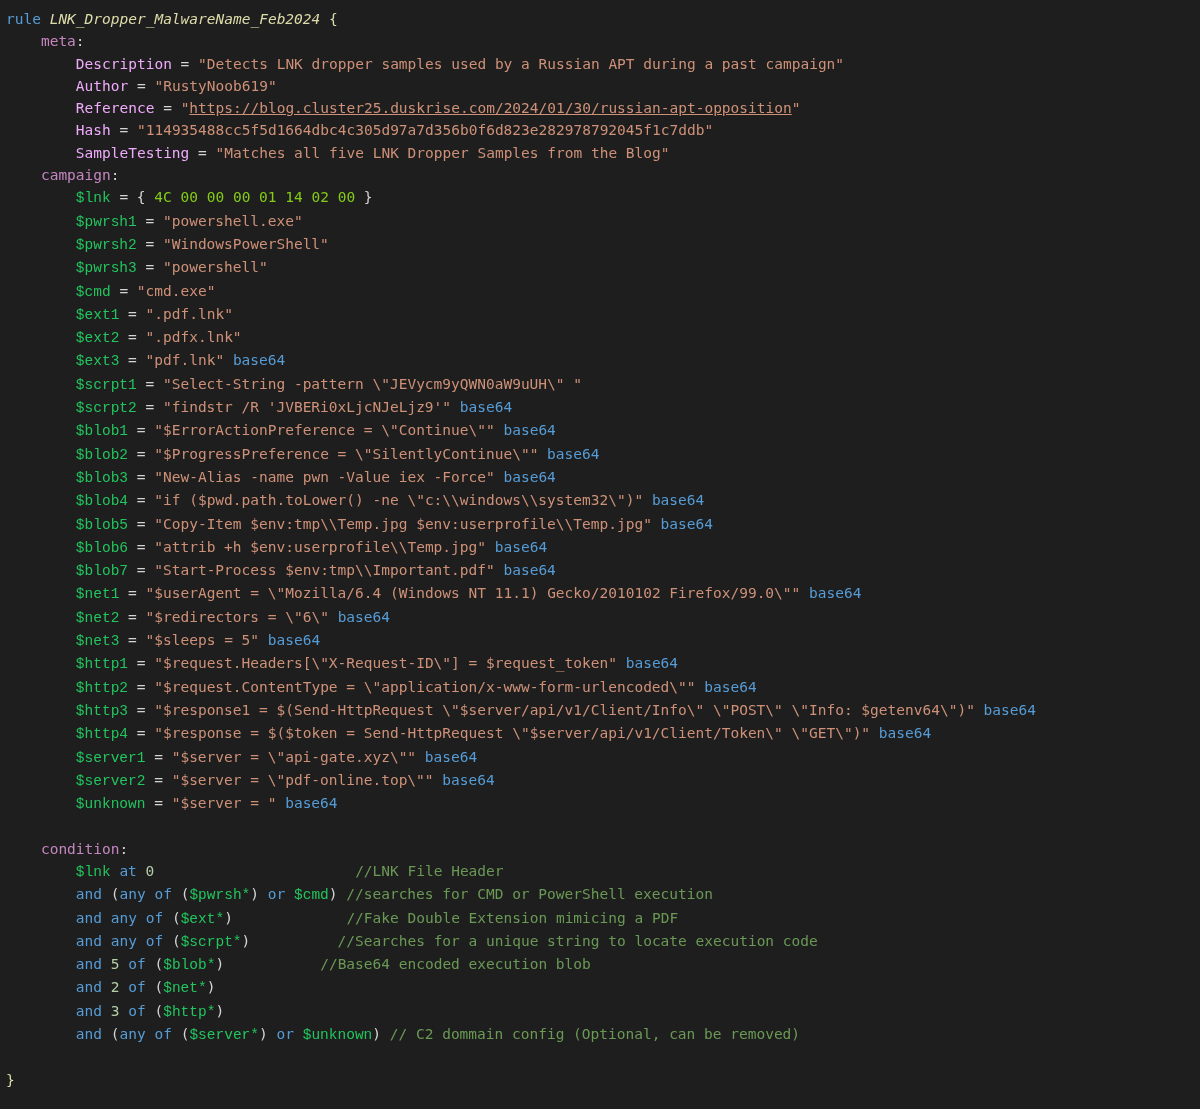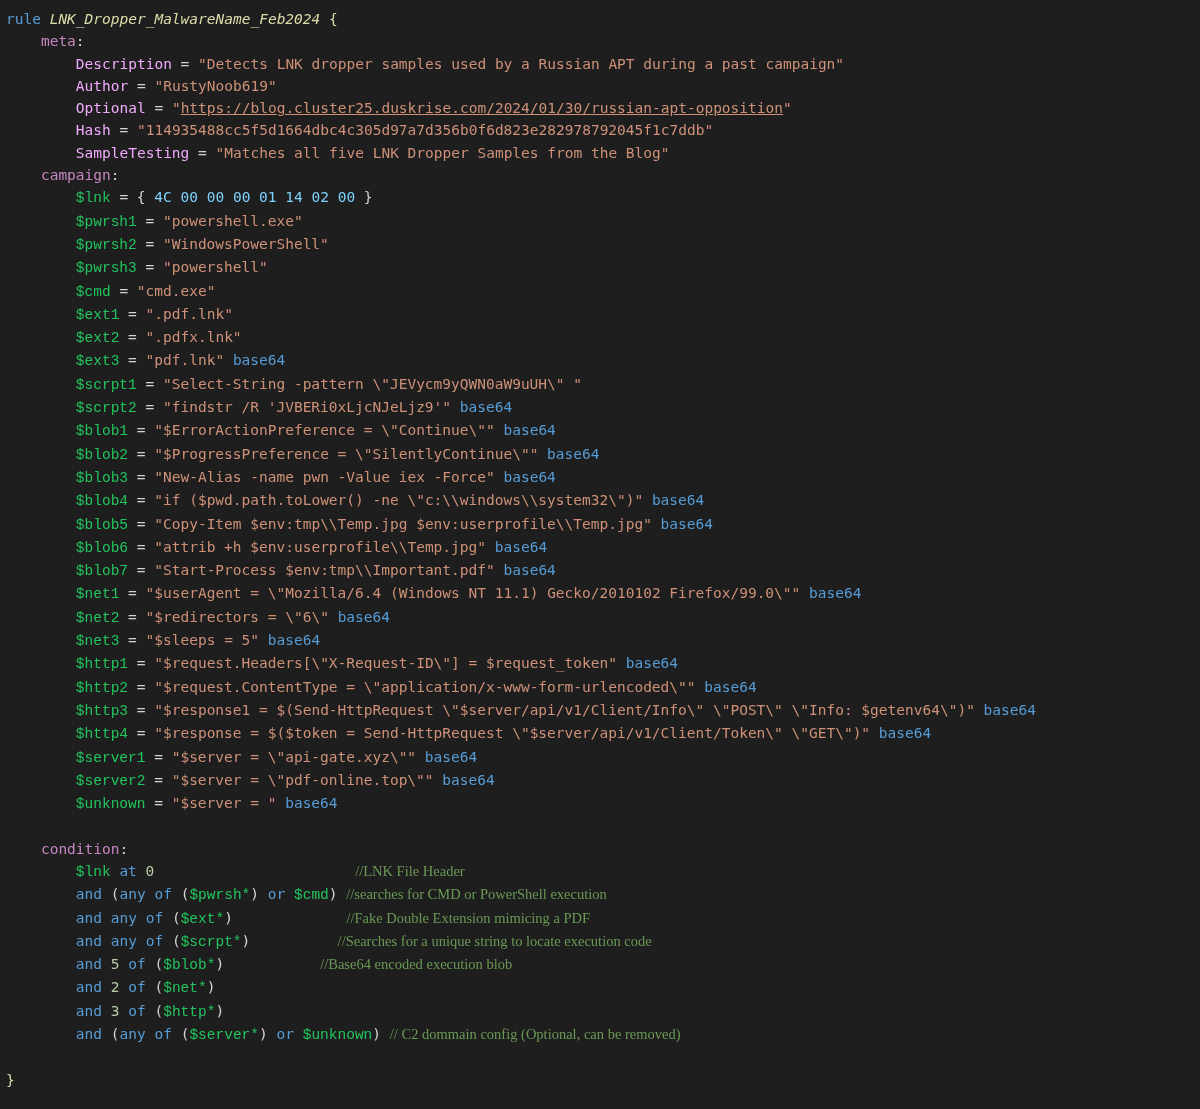--- a/index.html
+++ b/index.html
@@ -20,34 +20,34 @@
   .kw-rule   { color: #569cd6; margin-top: 15px; }      
   .rule-name { color: #dcdcaa; font-style: italic; }      
   .brace     { color: #dcdcaa; }      
   .section   { color: #c586c0; }      
   .punct     { color: #d4d4d4; }
   .meta-key  { color: #f0abfc; }      
   .str-id    { color: #22c55e; font-family: Liberation Mono, monospace; }      
   .eq        { color: #d4d4d4; }
   .string    { color: #ce9178; }      
   .link      { color: #ce9178; text-decoration: underline; }
-  .hex       { color: #7dd3fc; margin-top: 24px; }      
+  .hex       { color: #84cc16; margin-top: 24px; }      
   .modifier  { color: #569cd6; text-align: right; }      
   .keyword   { color: #569cd6; }      
   .num       { color: #b5cea8; }
-  .comment   { color: #6a9955; font-family: Liberation Serif, serif; }
+  .comment   { color: #6a9955; }
 </style>
 </head>
 <body>
 
 <div class="code"><span class="kw-rule">rule</span> <span class="rule-name">LNK_Dropper_MalwareName_Feb2024</span> <span class="brace">{</span>
     <span class="section">meta</span><span class="punct">:</span>
         <span class="meta-key">Description</span> <span class="eq">=</span> <span class="string">"Detects LNK dropper samples used by a Russian APT during a past campaign"</span>
         <span class="meta-key">Author</span> <span class="eq">=</span> <span class="string">"RustyNoob619"</span>
-        <span class="meta-key">Optional</span> <span class="eq">=</span> <span class="string">"</span><span class="link">https://blog.cluster25.duskrise.com/2024/01/30/russian-apt-opposition</span><span class="string">"</span>
+        <span class="meta-key">Reference</span> <span class="eq">=</span> <span class="string">"</span><span class="link">https://blog.cluster25.duskrise.com/2024/01/30/russian-apt-opposition</span><span class="string">"</span>
         <span class="meta-key">Hash</span> <span class="eq">=</span> <span class="string">"114935488cc5f5d1664dbc4c305d97a7d356b0f6d823e282978792045f1c7ddb"</span>
         <span class="meta-key">SampleTesting</span> <span class="eq">=</span> <span class="string">"Matches all five LNK Dropper Samples from the Blog"</span>
     <span class="section">campaign</span><span class="punct">:</span>
         <span class="str-id">$lnk</span> <span class="eq">=</span> <span class="punct">{ </span><span class="hex">4C 00 00 00 01 14 02 00</span><span class="punct"> }</span>
         <span class="str-id">$pwrsh1</span> <span class="eq">=</span> <span class="string">"powershell.exe"</span>
         <span class="str-id">$pwrsh2</span> <span class="eq">=</span> <span class="string">"WindowsPowerShell"</span>
         <span class="str-id">$pwrsh3</span> <span class="eq">=</span> <span class="string">"powershell"</span>
         <span class="str-id">$cmd</span> <span class="eq">=</span> <span class="string">"cmd.exe"</span>
         <span class="str-id">$ext1</span> <span class="eq">=</span> <span class="string">".pdf.lnk"</span>
         <span class="str-id">$ext2</span> <span class="eq">=</span> <span class="string">".pdfx.lnk"</span>

